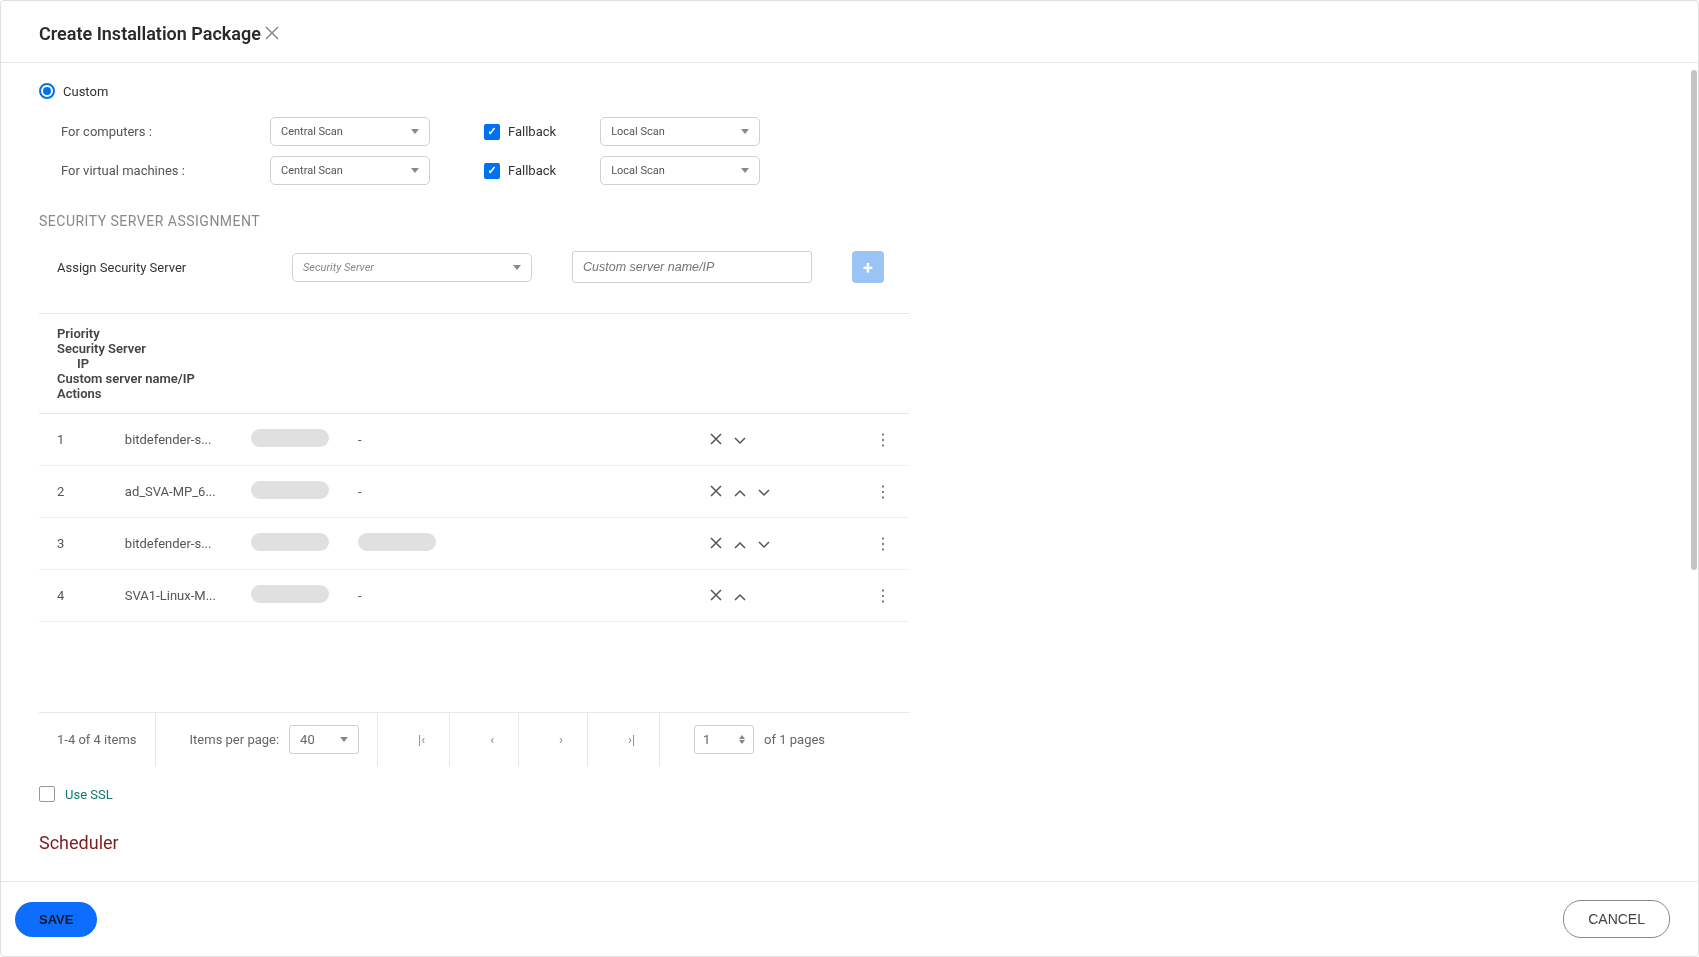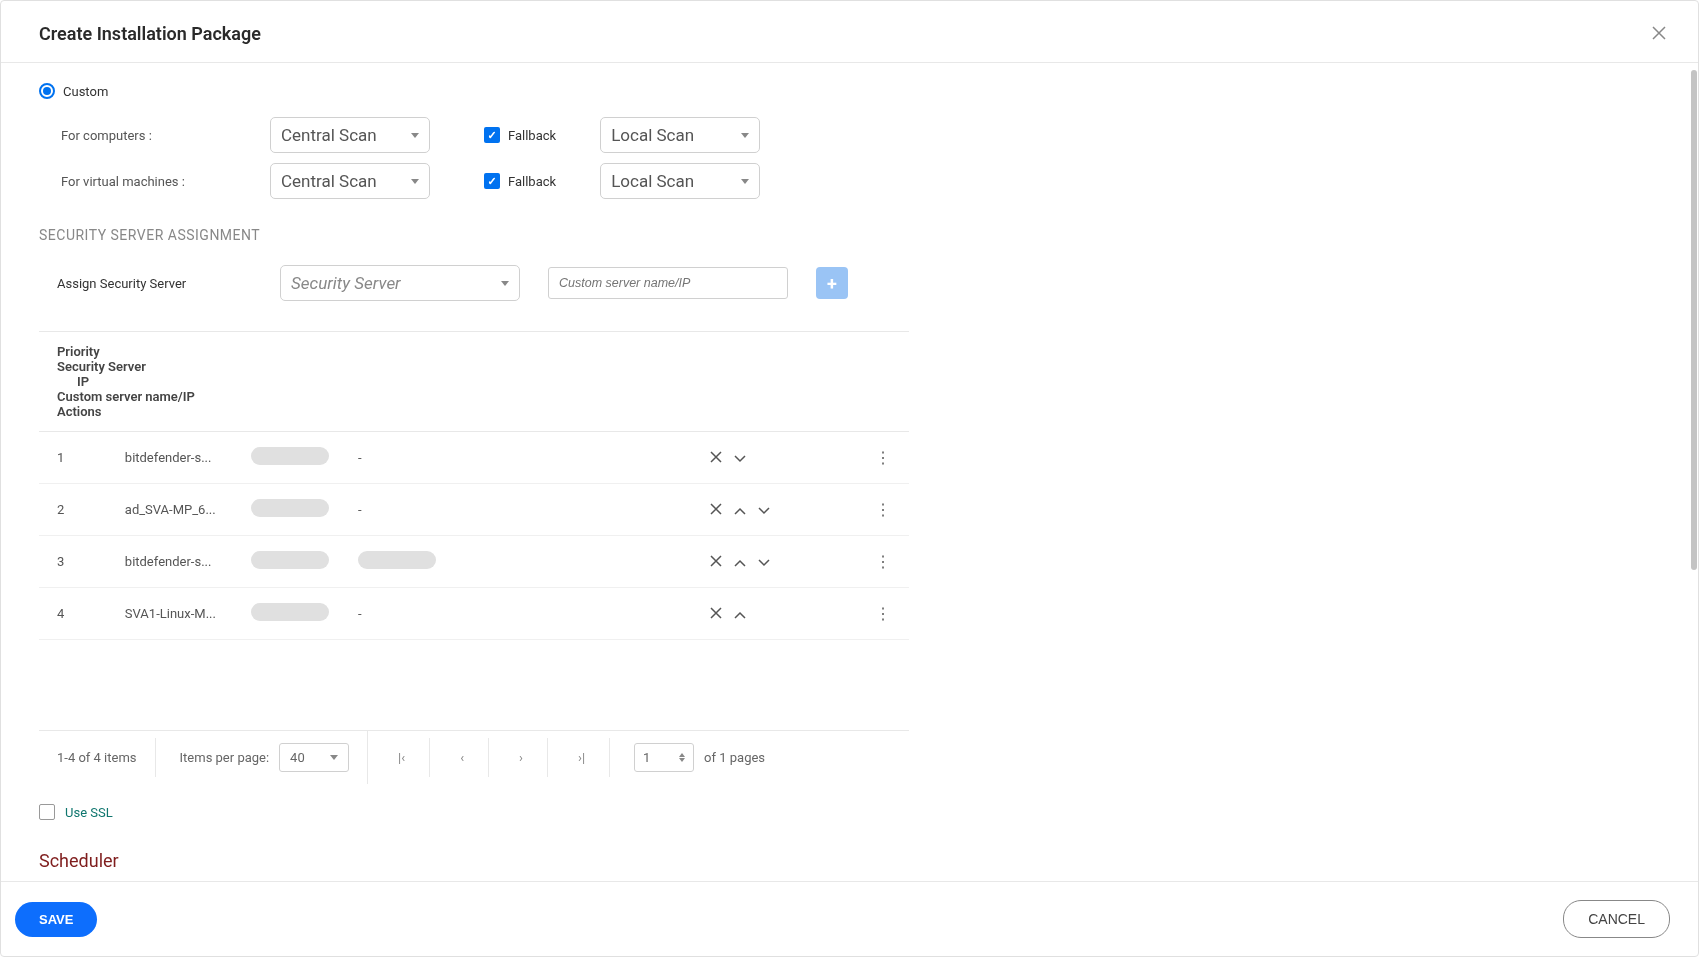--- a/index.html
+++ b/index.html
@@ -16,21 +16,20 @@
 .dialog {
   width: 100%;
   height: 100%;
   display: flex;
   flex-direction: column;
   border: 1px solid #e0e0e0;
   border-radius: 4px;
 }
 .header {
   display: flex;
-  justify-content: space-between;
   align-items: center;
   padding: 18px 28px 14px 38px;
   border-bottom: 1px solid #e8e8e8;
 }
 .header-title {
   font-size: 18px;
   font-weight: 600;
   color: #2a2a2a;
 }
 .close-btn {
@@ -93,21 +92,21 @@
   border: 1px solid #d0d0d0;
   border-radius: 5px;
   padding: 7px 10px;
   width: 160px;
   display: flex;
   justify-content: space-between;
   align-items: center;
   cursor: pointer;
   background: #fff;
   color: #555;
-  font-size: 17px;
+  font-size: 11px;
 }
 .dropdown-sm {
   width: 160px;
 }
 .caret {
   width: 0;
   height: 0;
   border-left: 4px solid transparent;
   border-right: 4px solid transparent;
   border-top: 5px solid #888;
@@ -145,21 +144,21 @@
   letter-spacing: 0.5px;
   color: #888;
   text-transform: uppercase;
   margin-bottom: 22px;
 }
 .assign-row {
   display: flex;
   align-items: center;
   margin-left: 18px;
   margin-bottom: 30px;
-  gap: 28px;
+  gap: 40px;
 }
 .assign-row .dropdown {
   width: 240px;
 }
 .assign-row .dropdown span:first-child {
   font-style: italic;
   color: #888;
 }
 .text-input {
   border: 1px solid #d0d0d0;
@@ -223,22 +222,21 @@
   width: 18px;
   text-align: center;
 }
 .kebab {
   cursor: pointer;
   color: #666;
   font-size: 16px;
 }
 .pagination {
   display: flex;
-  align-items: center;
-  gap: 6px;
+  gap: 16px;
   margin-top: 90px;
   margin-bottom: 20px;
   width: 870px;
   border-top: 1px solid #e8e8e8;
   padding-top: 0;
   color: #666;
 }
 .pagination > div {
   border-right: 1px solid #e8e8e8;
   padding: 12px 18px;
@@ -289,21 +287,21 @@
 }
 .footer {
   border-top: 1px solid #e8e8e8;
   padding: 18px 28px 18px 14px;
   display: flex;
   justify-content: space-between;
   align-items: center;
 }
 .btn-save {
   background: #0d6efd;
-  color: #ffffff;
+  color: #0f172a;
   border: none;
   border-radius: 18px;
   padding: 10px 24px;
   font-size: 13px;
   font-weight: 600;
   cursor: pointer;
 }
 .btn-cancel {
   background: #fff;
   color: #444;

